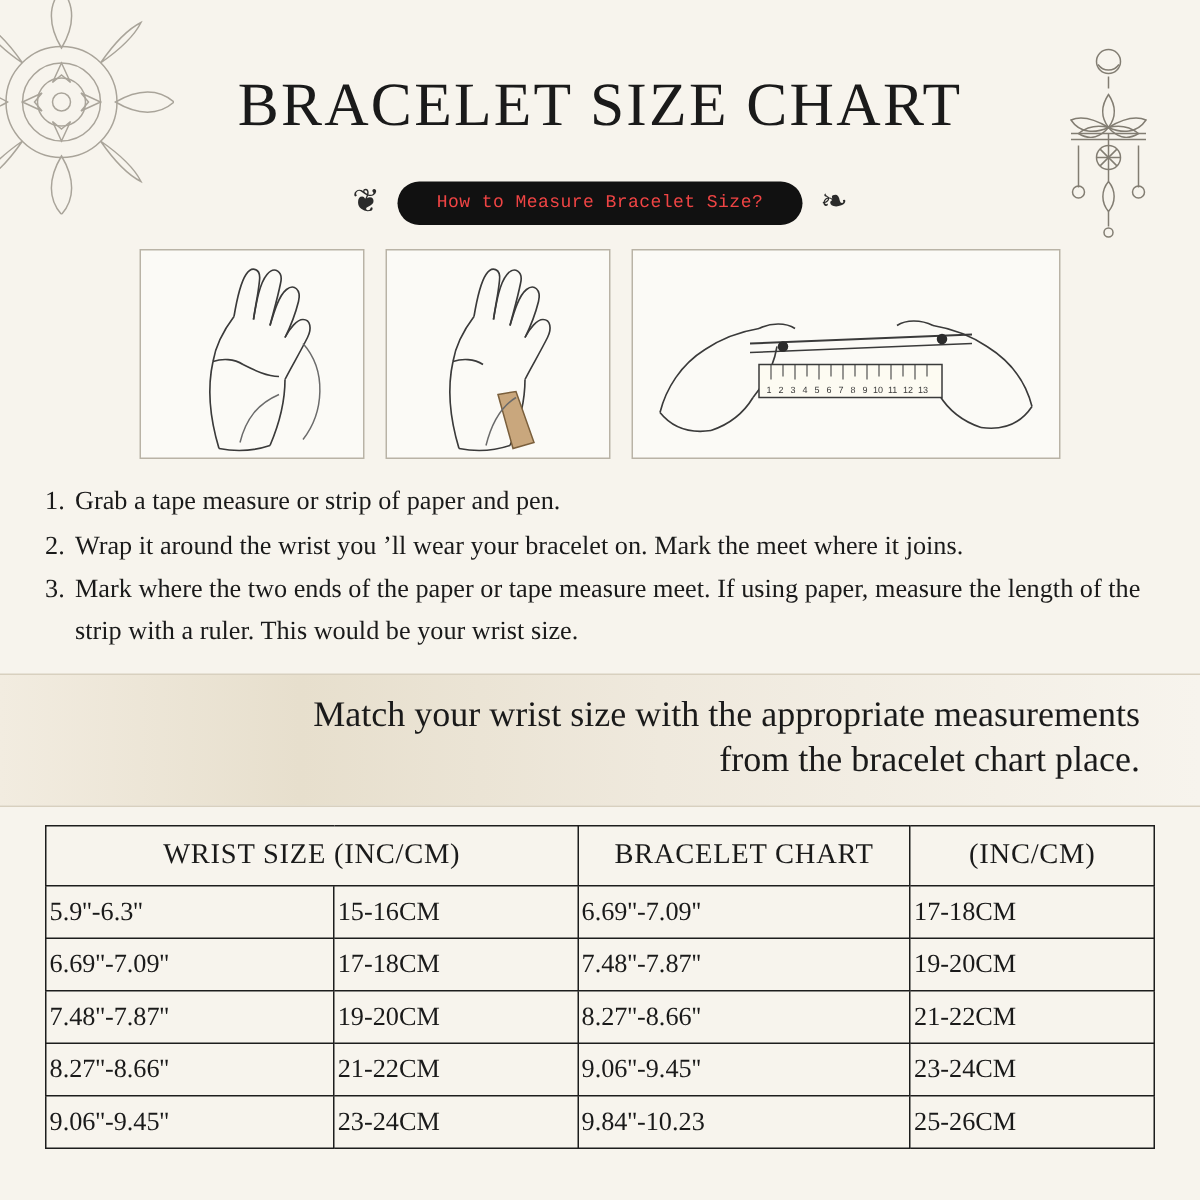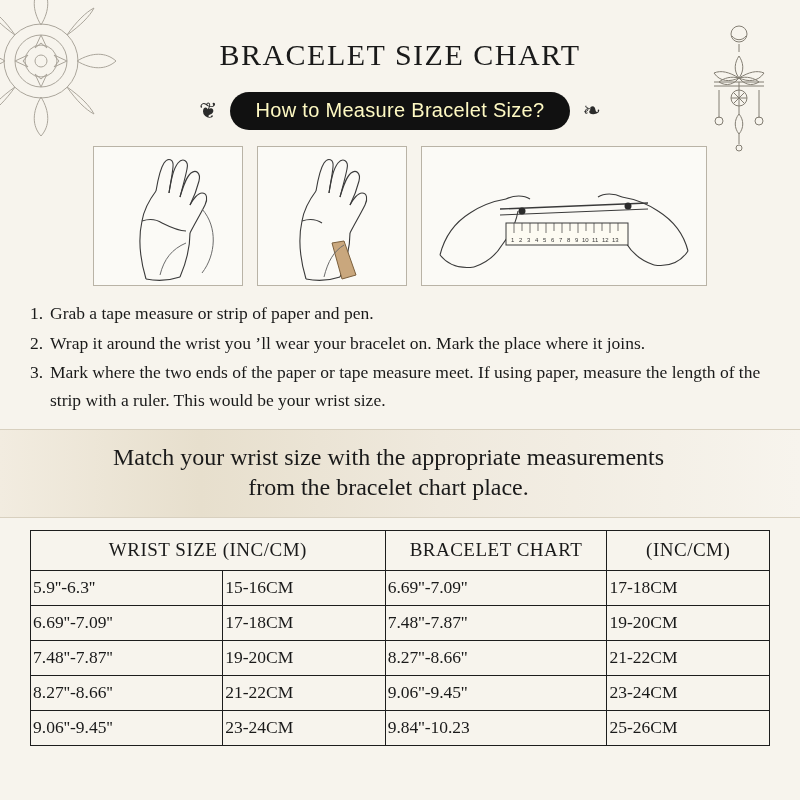--- a/index.html
+++ b/index.html
@@ -39,43 +39,43 @@
     top: 0px;
     width: 110px;
     height: 135px;
     opacity: 0.75;
     pointer-events: none;
   }
 
   
   .title {
     text-align: center;
-    font-size: 30px;
+    font-size: 41px;
     letter-spacing: 1.5px;
     font-weight: 400;
     padding-top: 18px;
     font-family: "Liberation Serif", serif;
   }
 
   
   .subtitle-row {
     display: flex;
     align-items: center;
     justify-content: center;
     margin-top: 10px;
     gap: 12px;
   }
   .pill {
     background: #111;
-    color: #fef9c3;
+    color: #ef4444;
     border-radius: 20px;
     padding: 7px 26px 8px 26px;
-    font-size: 20px;
+    font-size: 12px;
     letter-spacing: 0.3px;
-    font-family: Liberation Sans, sans-serif;
+    font-family: Liberation Mono, monospace;
   }
   .swirl {
     font-size: 22px;
     color: #2b2b2b;
     line-height: 1;
     font-family: "DejaVu Sans", sans-serif;
   }
 
   
   .photos {
@@ -107,22 +107,22 @@
     width: 20px;
     flex: 0 0 20px;
   }
   .step-text {
     flex: 1 1 auto;
   }
 
   
   .banner {
     margin-top: 14px;
-    padding: 12px 63px 14px 40px;
-    text-align: center;
+    padding: 12px 40px 14px 40px;
+    text-align: right;
     font-size: 24px;
     line-height: 1.28;
     background: linear-gradient(to right, #f2ece0 0%, #e7dfcd 25%, #efe9dd 55%, #f7f4ed 100%);
     border-top: 1px solid #d8d0bf;
     border-bottom: 1px solid #d8d0bf;
   }
 
   
   .table-wrap {
     margin: 12px 30px 0 30px;
@@ -313,21 +313,21 @@
 
   </div>
 
   <div class="steps">
     <div class="step">
       <span class="step-num">1.</span>
       <span class="step-text">Grab a tape measure or strip of paper and pen.</span>
     </div>
     <div class="step">
       <span class="step-num">2.</span>
-      <span class="step-text">Wrap it around the wrist you ʼll wear your bracelet on. Mark the place where it joins.</span>
+      <span class="step-text">Wrap it around the wrist you ʼll wear your bracelet on. Mark the meet where it joins.</span>
     </div>
     <div class="step">
       <span class="step-num">3.</span>
       <span class="step-text">Mark where the two ends of the paper or tape measure meet. If using paper, measure the length of the strip with a ruler. This would be your wrist size.</span>
     </div>
   </div>
 
   <div class="banner">
     <div>Match your wrist size with the appropriate measurements</div>
     <div>from the bracelet chart place.</div>

